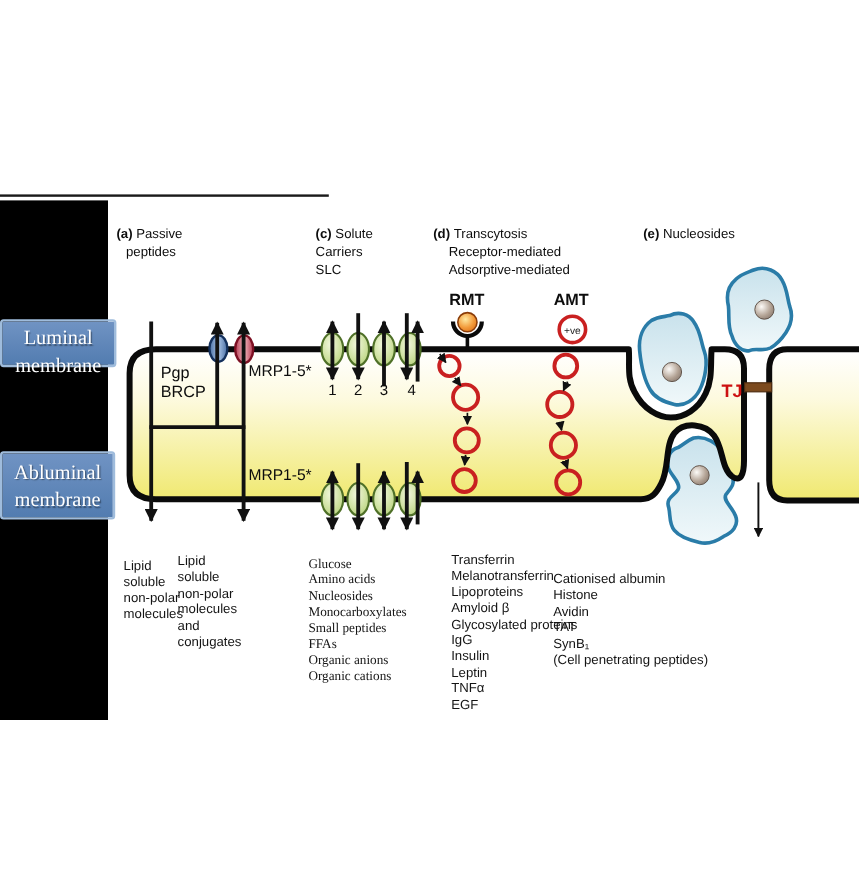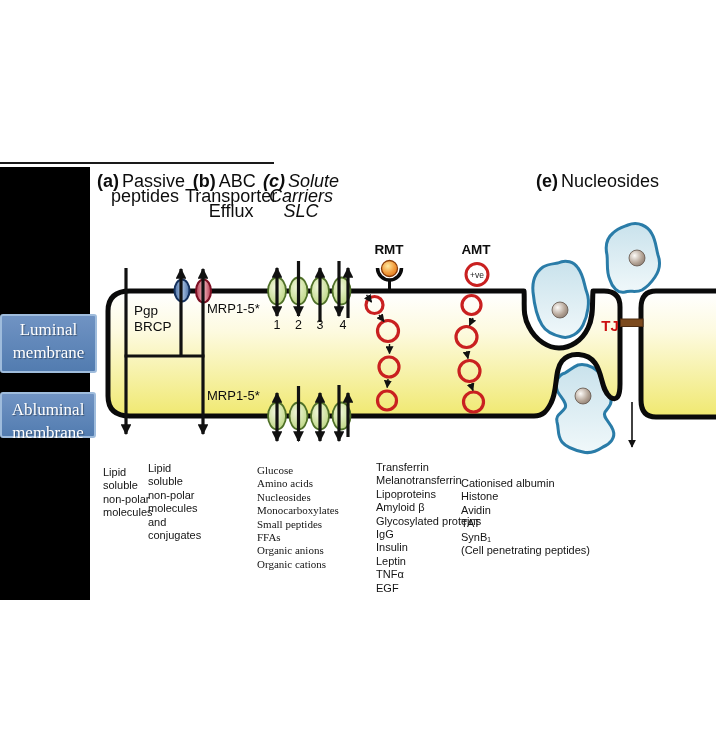--- a/index.html
+++ b/index.html
@@ -9,23 +9,23 @@
   }
   .black-bar { position:absolute; left:0; top:167px; width:90px; height:433px; background:#000; }
   .top-rule { position:absolute; left:0; top:162px; width:274px; height:2px; background:#1a1a1a; }
   .mem-label {
     position:absolute; left:0; box-sizing:border-box;
     background:linear-gradient(180deg,#7093c3,#527cb0);
     border:2px solid #9fbcdc; border-radius:3px;
     color:#fff; font-family:"Liberation Serif", serif; font-size:17px; line-height:23px;
     text-align:center; white-space:pre-line; text-shadow:1px 1px 1px rgba(0,0,0,0.4);
   }
-  #lum-label { top:266px; width:97px; height:59px; padding-top:2px;margin-top:48px; }
-  #abl-label { top:376px; width:96px; height:46px; padding-top:4px;margin-top:16px; }
-  .panel-label { position:absolute; top:174px; font-size:18px; line-height:15.2px; color:#0d0d0d;text-align:center; }
+  #lum-label { top:266px; width:97px; height:40px; padding-top:2px; }
+  #abl-label { top:376px; width:96px; height:57px; padding-top:4px; }
+  .panel-label { position:absolute; top:188px; font-size:11px; line-height:15.2px; color:#0d0d0d; }
   .panel-label .pl-letter { font-weight:bold; margin-right:3px; }
   .pl-rest { white-space:pre-line; }
   .substrate { position:absolute; font-size:11px; line-height:13.4px; color:#141414; white-space:pre-line; }
   svg { position:absolute; left:0; top:0; pointer-events:none; }
   svg text { font-family:"Liberation Sans", sans-serif; }
 </style>
 </head>
 <body>
 
 <div class="canvas">
@@ -35,29 +35,29 @@
 
   <div class="mem-label" id="lum-label">Luminal
 membrane</div>
   <div class="mem-label" id="abl-label">Abluminal
 membrane</div>
 
   <div class="panel-label" style="left:97px;">
     <div><span class="pl-letter">(a)</span><span>Passive</span></div>
     <div class="pl-rest" style="margin-left:8px;">peptides</div>
   </div>
-  <div class="panel-label" style="left:171px;">
-    <div><span class="pl-letter">(b)</span><span>ABC</span></div>
-    <div class="pl-rest" style="margin-left:14px;">Transporter
-Efflux</div>
-  </div>
-  <div class="panel-label" style="left:263px;font-style:italic;">
+  <div class="panel-label" style="left:263px;">
     <div><span class="pl-letter">(c)</span><span>Solute</span></div>
     <div class="pl-rest" style="">Carriers
 SLC</div>
+  </div>
+  <div class="panel-label" style="left:361px;">
+    <div><span class="pl-letter">(d)</span><span>Transcytosis</span></div>
+    <div class="pl-rest" style="margin-left:13px;">Receptor-mediated
+Adsorptive-mediated</div>
   </div>
   <div class="panel-label" style="left:536px;">
     <div><span class="pl-letter">(e)</span><span>Nucleosides</span></div>
   </div>
 
   <svg width="716" height="745" viewBox="0 0 716 745">
     <defs>
       <linearGradient id="cellfill" gradientUnits="userSpaceOnUse" x1="0" y1="293" x2="0" y2="415">
         <stop offset="0" stop-color="#ffffff"></stop>
         <stop offset="0.32" stop-color="#fdfadf"></stop>

